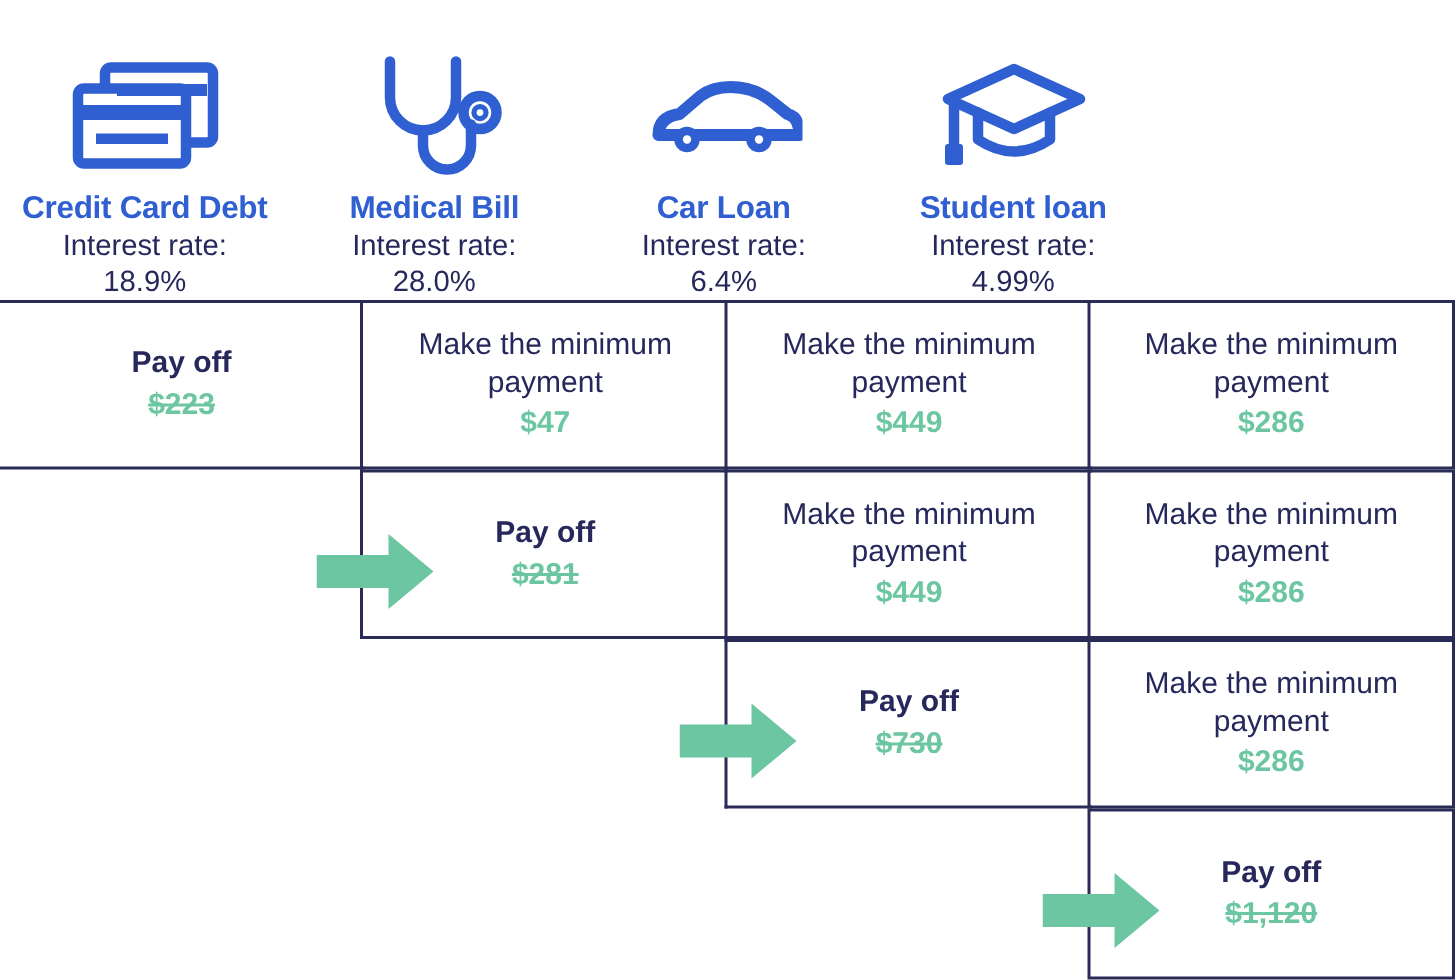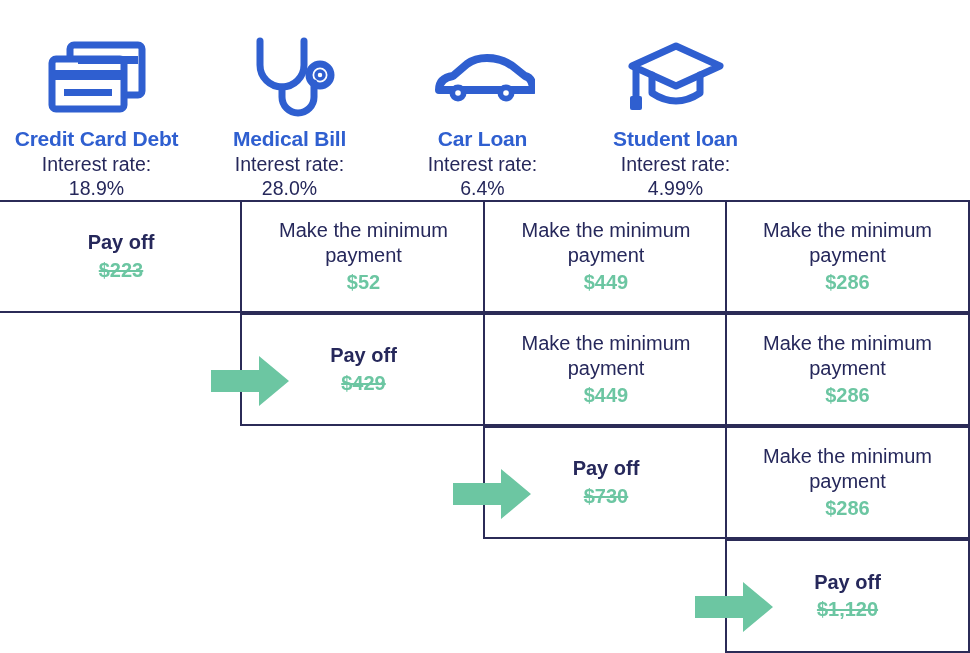--- a/index.html
+++ b/index.html
@@ -233,37 +233,37 @@
 
   <div class="grid">
 
     <div class="grid-row r0">
       <div class="cell filled">
         <div class="action payoff">Pay off</div>
         <div class="amount struck">$223</div>
       </div>
       <div class="cell filled">
         <div class="action">Make the minimum payment</div>
-        <div class="amount">$52</div>
+        <div class="amount">$47</div>
       </div>
       <div class="cell filled">
         <div class="action">Make the minimum payment</div>
         <div class="amount">$449</div>
       </div>
       <div class="cell filled last-col">
         <div class="action">Make the minimum payment</div>
         <div class="amount">$286</div>
       </div>
     </div>
 
     <div class="grid-row r1">
       <div class="cell empty"></div>
       <div class="cell filled">
         <div class="action payoff">Pay off</div>
-        <div class="amount struck">$429</div>
+        <div class="amount struck">$281</div>
       </div>
       <div class="cell filled">
         <div class="action">Make the minimum payment</div>
         <div class="amount">$449</div>
       </div>
       <div class="cell filled last-col">
         <div class="action">Make the minimum payment</div>
         <div class="amount">$286</div>
       </div>
     </div>

